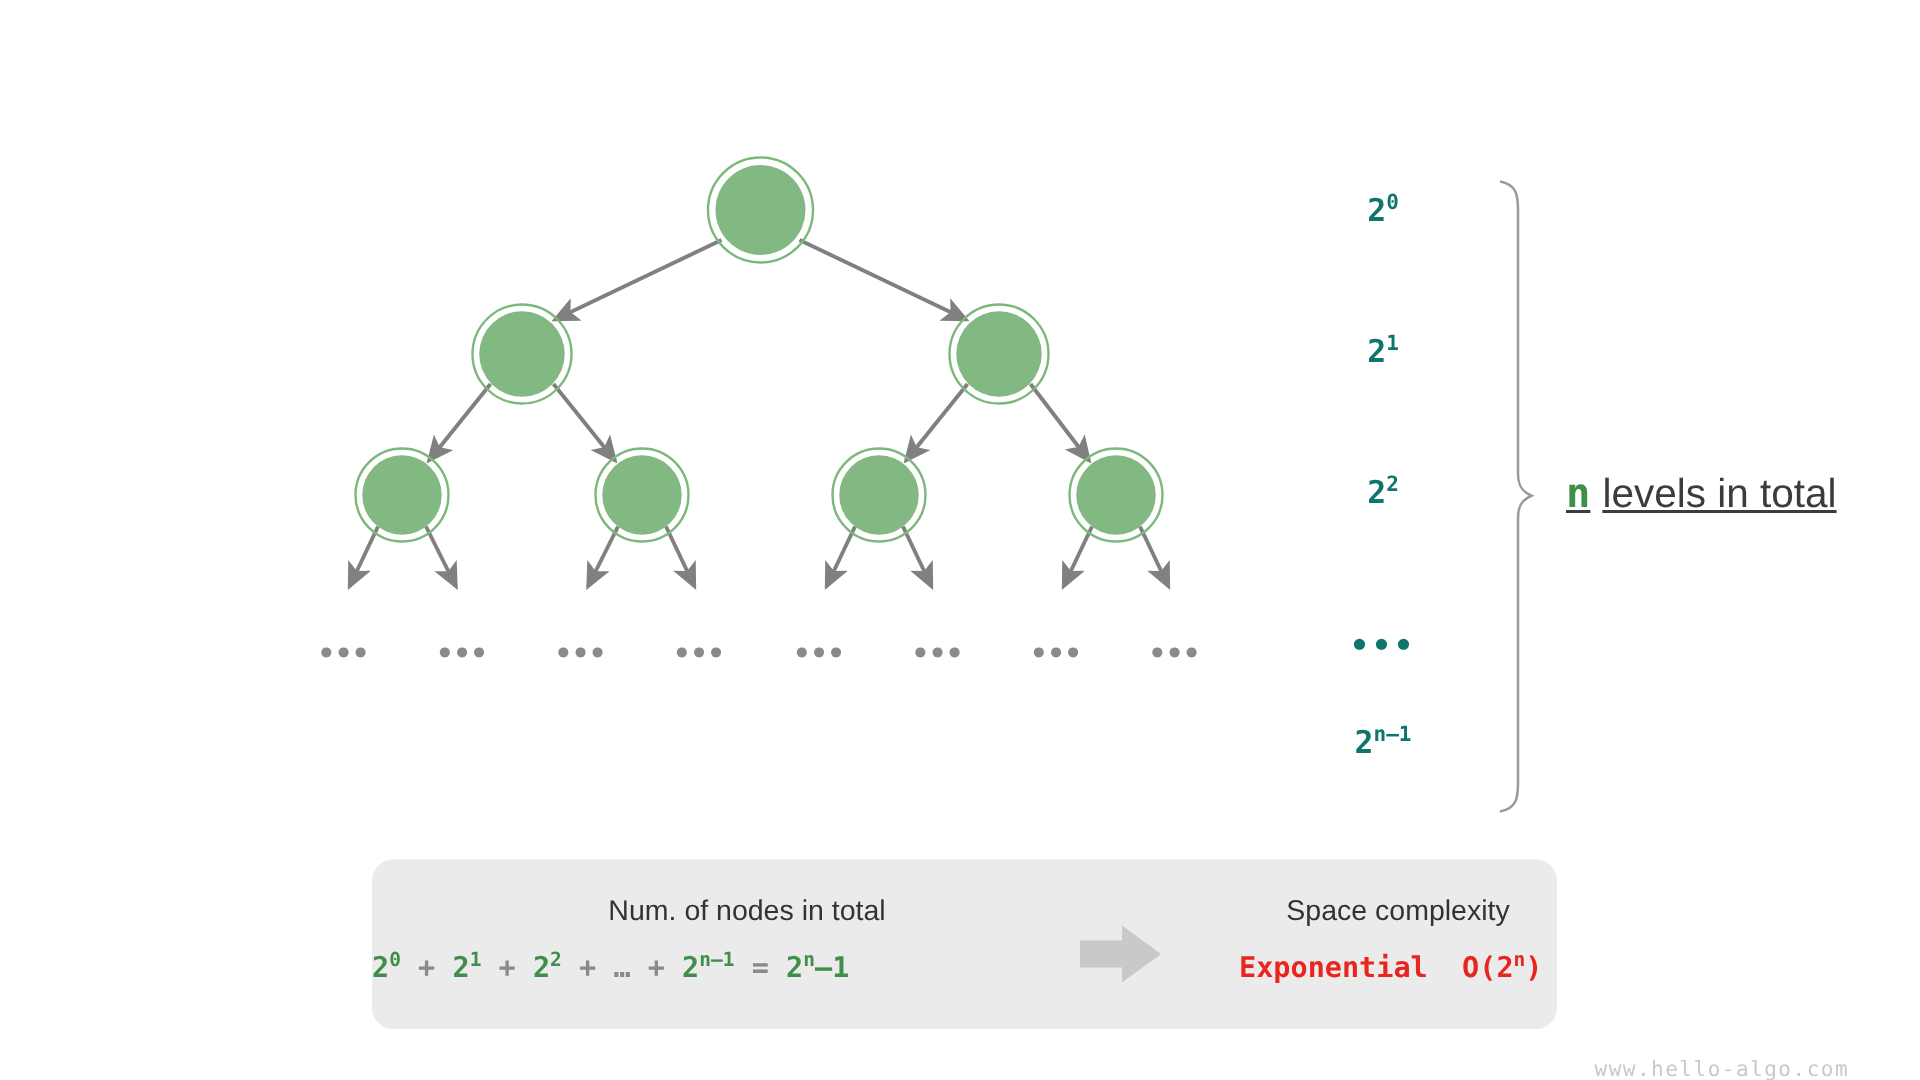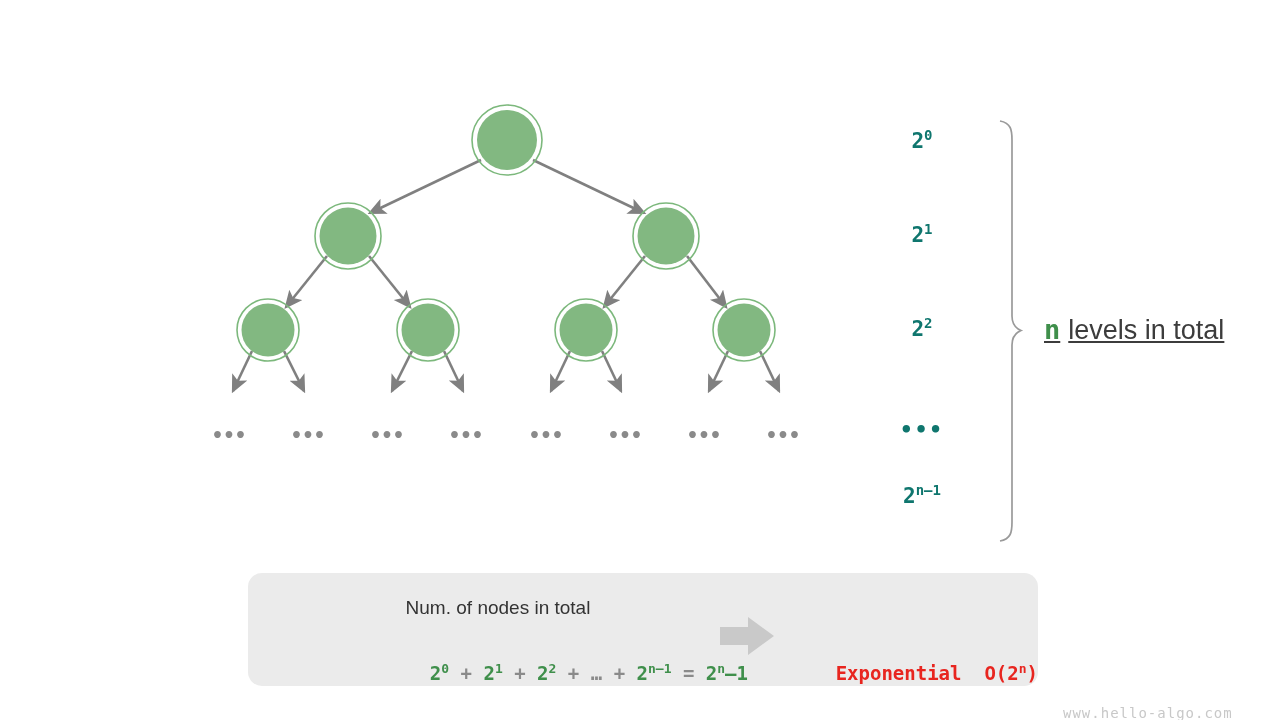--- a/index.html
+++ b/index.html
@@ -54,25 +54,24 @@
     background:#ebebeb;border-radius:14px;
   }
   .sum-left{position:absolute;left:0px;top:0px;width:500px;height:113px;}
   .sum-right{position:absolute;left:578px;top:0px;width:212px;height:113px;}
   .sum-head{
     position:absolute;top:24px;left:0;width:100%;
     text-align:center;font-size:19px;font-weight:normal;color:#333333;
   }
   .sum-formula{
     position:absolute;top:60px;left:0;width:100%;
-    text-align:right;
+    text-align:left;
     font-family:"DejaVu Sans Mono", monospace;
     font-weight:bold;font-size:19px;
     white-space:nowrap;
-    margin-top:28px;
   }
   .g{color:#3f8f4b;}
   .op{color:#8a8a8a;font-weight:bold;}
   .red{color:#e8251f;}
   .sup-s{font-size:13px;vertical-align:super;}
   .arrow-block{position:absolute;left:720px;top:616px;}
 
   .watermark{
     position:absolute;left:1063px;top:681px;
     font-family:"DejaVu Sans Mono", monospace;
@@ -196,20 +195,21 @@
         <span class="op">+</span>
         <span class="op">…</span>
         <span class="op">+</span>
         <span class="g">2<span class="sup-s">n–1</span></span>
         <span class="op">=</span>
         <span class="g">2<span class="sup-s">n</span>–1</span>
       </div>
     </div>
 
     <div class="sum-right">
+      <div class="sum-head">Space complexity</div>
       <div class="sum-formula">
         <span class="red">Exponential</span>
         <span class="red">&nbsp;O(2<span class="sup-s">n</span>)</span>
       </div>
     </div>
   </div>
 
   <svg class="arrow-block" width="56" height="40" viewBox="0 0 56 40" xmlns="http://www.w3.org/2000/svg">
     <path d="M0,11 L28,11 L28,1 L54,20 L28,39 L28,29 L0,29 Z" fill="#c9c9c9"></path>
   </svg>

